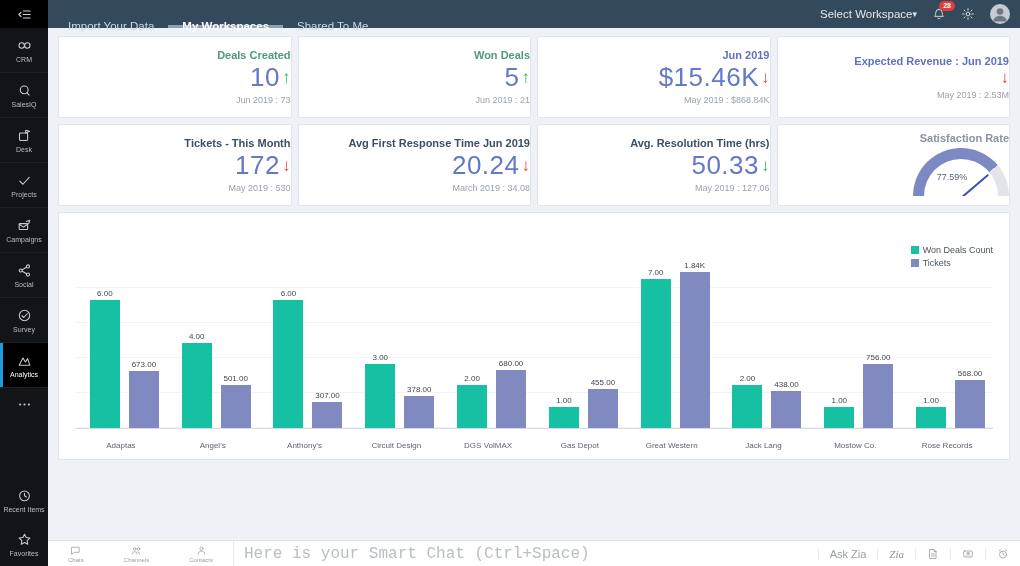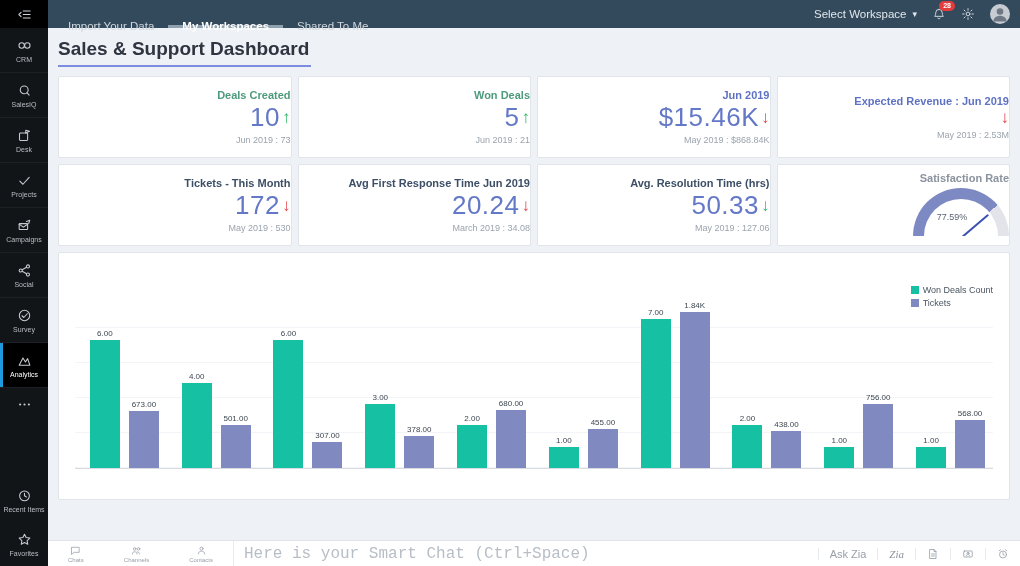--- a/index.html
+++ b/index.html
@@ -23,21 +23,21 @@
   .side-bottom .side-item { border-bottom:none; height:44px; }
 
   
   .main { flex:1; display:flex; flex-direction:column; min-width:0; }
 
   .topnav { height:28px; background:#33495c; display:flex; align-items:center; color:#cfd7de; font-size:11.5px; flex-shrink:0; }
   .nav-left { display:flex; height:28px; padding-left:6px; }
   .nav-item { padding:12px 14px; line-height:28px; cursor:pointer; white-space:nowrap; }
   .nav-item.active { color:#fff; font-weight:bold; box-shadow:inset 0 -3px 0 #8fa0af; }
   .nav-right { margin-left:auto; display:flex; align-items:center; gap:15px; padding-right:10px; }
-  .workspace { display:flex; align-items:center; gap:6px; color:#e2e7eb; cursor:pointer; white-space:nowrap; }
+  .workspace { display:flex; align-items:center; color:#e2e7eb; cursor:pointer; white-space:nowrap; }
   .caret { font-size:9px; }
   .bell-wrap { position:relative; display:flex; cursor:pointer; }
   .bell-wrap svg, .gear-btn svg { width:14px; height:14px; display:block; }
   .badge { position:absolute; top:-6px; right:-9px; background:#e23c3c; color:#fff; font-size:7px; font-weight:bold;
            border-radius:7px; padding:1px 4px; line-height:1.2; }
   .gear-btn { display:flex; cursor:pointer; }
   .avatar { width:20px; height:20px; border-radius:50%; background:#c7ccd3; overflow:hidden; cursor:pointer; flex-shrink:0; }
   .avatar svg { width:20px; height:20px; display:block; }
 
   .content { flex:1; padding:8px 10px 0 10px; min-height:0; }
@@ -236,21 +236,20 @@
         <div class="avatar">
           <svg viewBox="0 0 24 24">
             <circle cx="12" cy="9" r="4" fill="#6e7884"></circle>
               <path d="M4 21c0-4.4 3.6-7 8-7s8 2.6 8 7z" fill="#6e7884"></path>
           </svg>
         </div>
       </div>
     </header>
 
     <div class="content">
-      <h1 class="page-title">Sales &amp; Support Dashboard</h1>
       <div class="kpi-grid" id="kpi-grid">
           <div class="kpi-card">
             <div class="kpi-title" style="color:#4d9b7c">Deals Created</div>
             <div class="kpi-value-row">
               <span class="kpi-value" style="color:#6478c8">10</span>
               <span class="kpi-arrow" style="color:#2bb76a">↑</span>
             </div>
             <div class="kpi-sub">Jun 2019 : 73</div>
           </div>
           <div class="kpi-card">
@@ -416,20 +415,32 @@
             <div class="bar-group">
               <div class="barwrap">
                 <div class="bar-label">1.00</div>
                 <div class="bar" style="height:21px;background:#16c0a2"></div>
               </div>
               <div class="barwrap">
                 <div class="bar-label">568.00</div>
                 <div class="bar" style="height:48px;background:#8089c0"></div>
               </div>
             </div>
+          </div>
+        <div class="xlabels" id="xlabels">
+            <div class="xlabel">Adaptas</div>
+            <div class="xlabel">Angel's</div>
+            <div class="xlabel">Anthony's</div>
+            <div class="xlabel">Circuit Design</div>
+            <div class="xlabel">DGS VolMAX</div>
+            <div class="xlabel">Gas Depot</div>
+            <div class="xlabel">Great Western</div>
+            <div class="xlabel">Jack Lang</div>
+            <div class="xlabel">Mostow Co.</div>
+            <div class="xlabel">Rose Records</div>
           </div>
       </div>
     </div>
 
     <footer class="footer">
       <div class="f-tabs" id="f-tabs">
           <div class="f-tab">
             <span class="ico">
               <svg viewBox="0 0 24 24" fill="none" stroke="currentColor" stroke-width="1.7" stroke-linecap="round" stroke-linejoin="round">
                 <path d="M4 5h16v11H9l-5 4z"></path>

